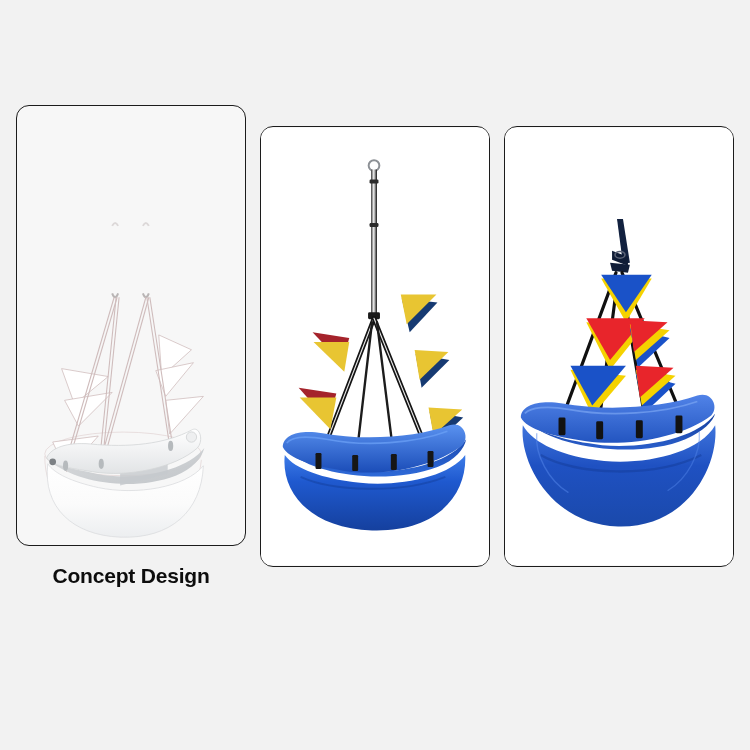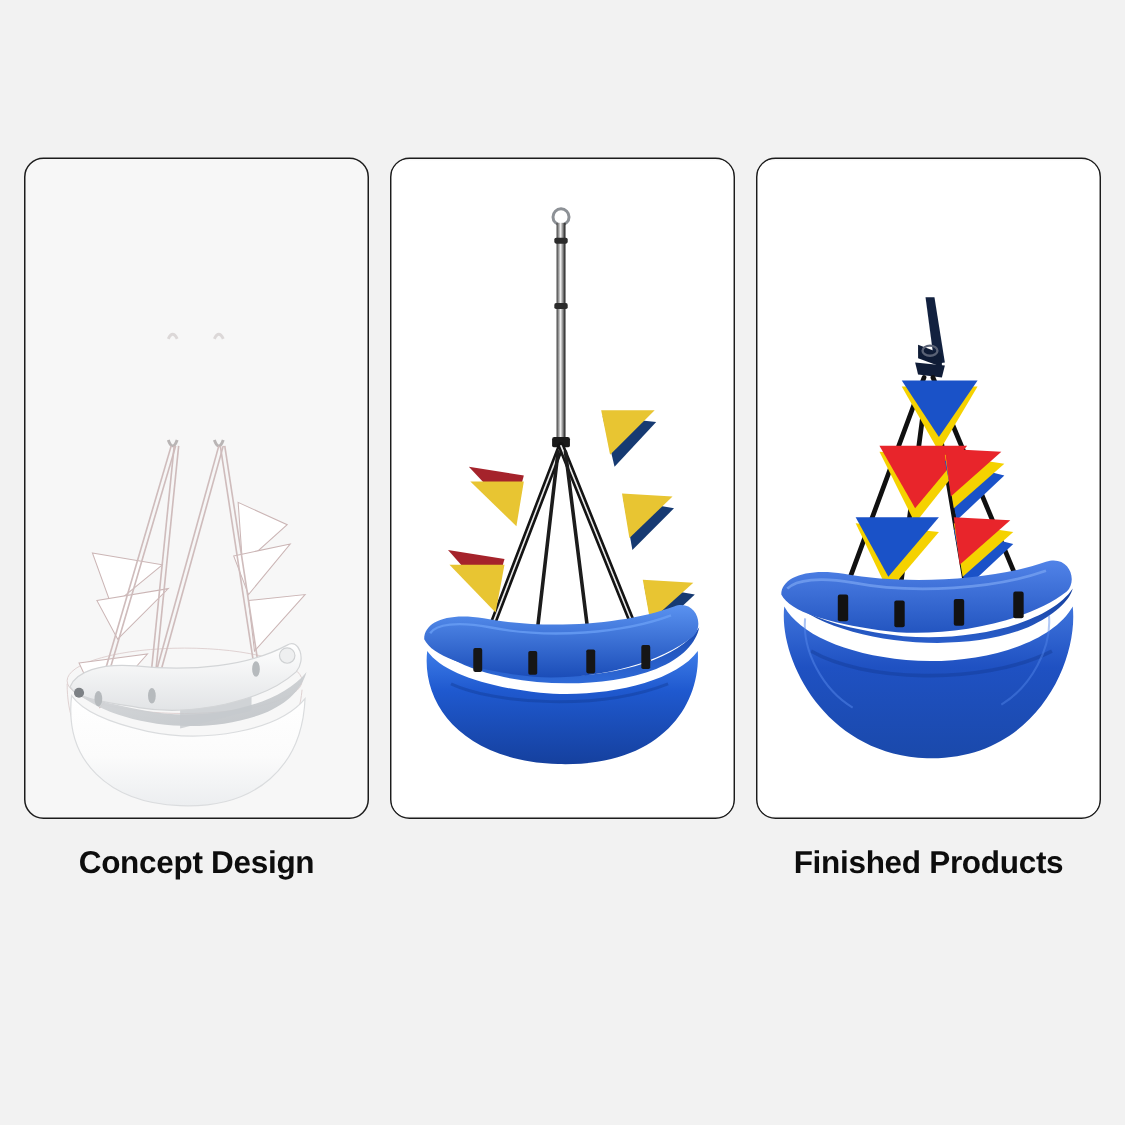--- a/index.html
+++ b/index.html
@@ -27,20 +27,21 @@
     width: 750px;
     display: flex;
     justify-content: center;
     gap: 12px;
   }
   .stage {
     width: 232px;
     display: flex;
     flex-direction: column;
     align-items: center;
+    justify-content: center;
   }
   .card {
     width: 230px;
     height: 441px;
     box-sizing: border-box;
     border: 1.4px solid #1c1c1c;
     border-radius: 13px;
     background: #f7f7f7;
     position: relative;
     overflow: hidden;
@@ -312,17 +313,16 @@
 
             <g fill="#121212">
               <rect x="54" y="292" width="7" height="18" rx="1.4"></rect>
               <rect x="92" y="296" width="7" height="18" rx="1.4"></rect>
               <rect x="132" y="295" width="7" height="18" rx="1.4"></rect>
               <rect x="172" y="290" width="7" height="18" rx="1.4"></rect>
             </g>
           </svg>
         </div>
       </div>
-      <div class="stage-label">Finished Products</div>
     </div>
 
   </div>
 </div>
 
 </body></html>

